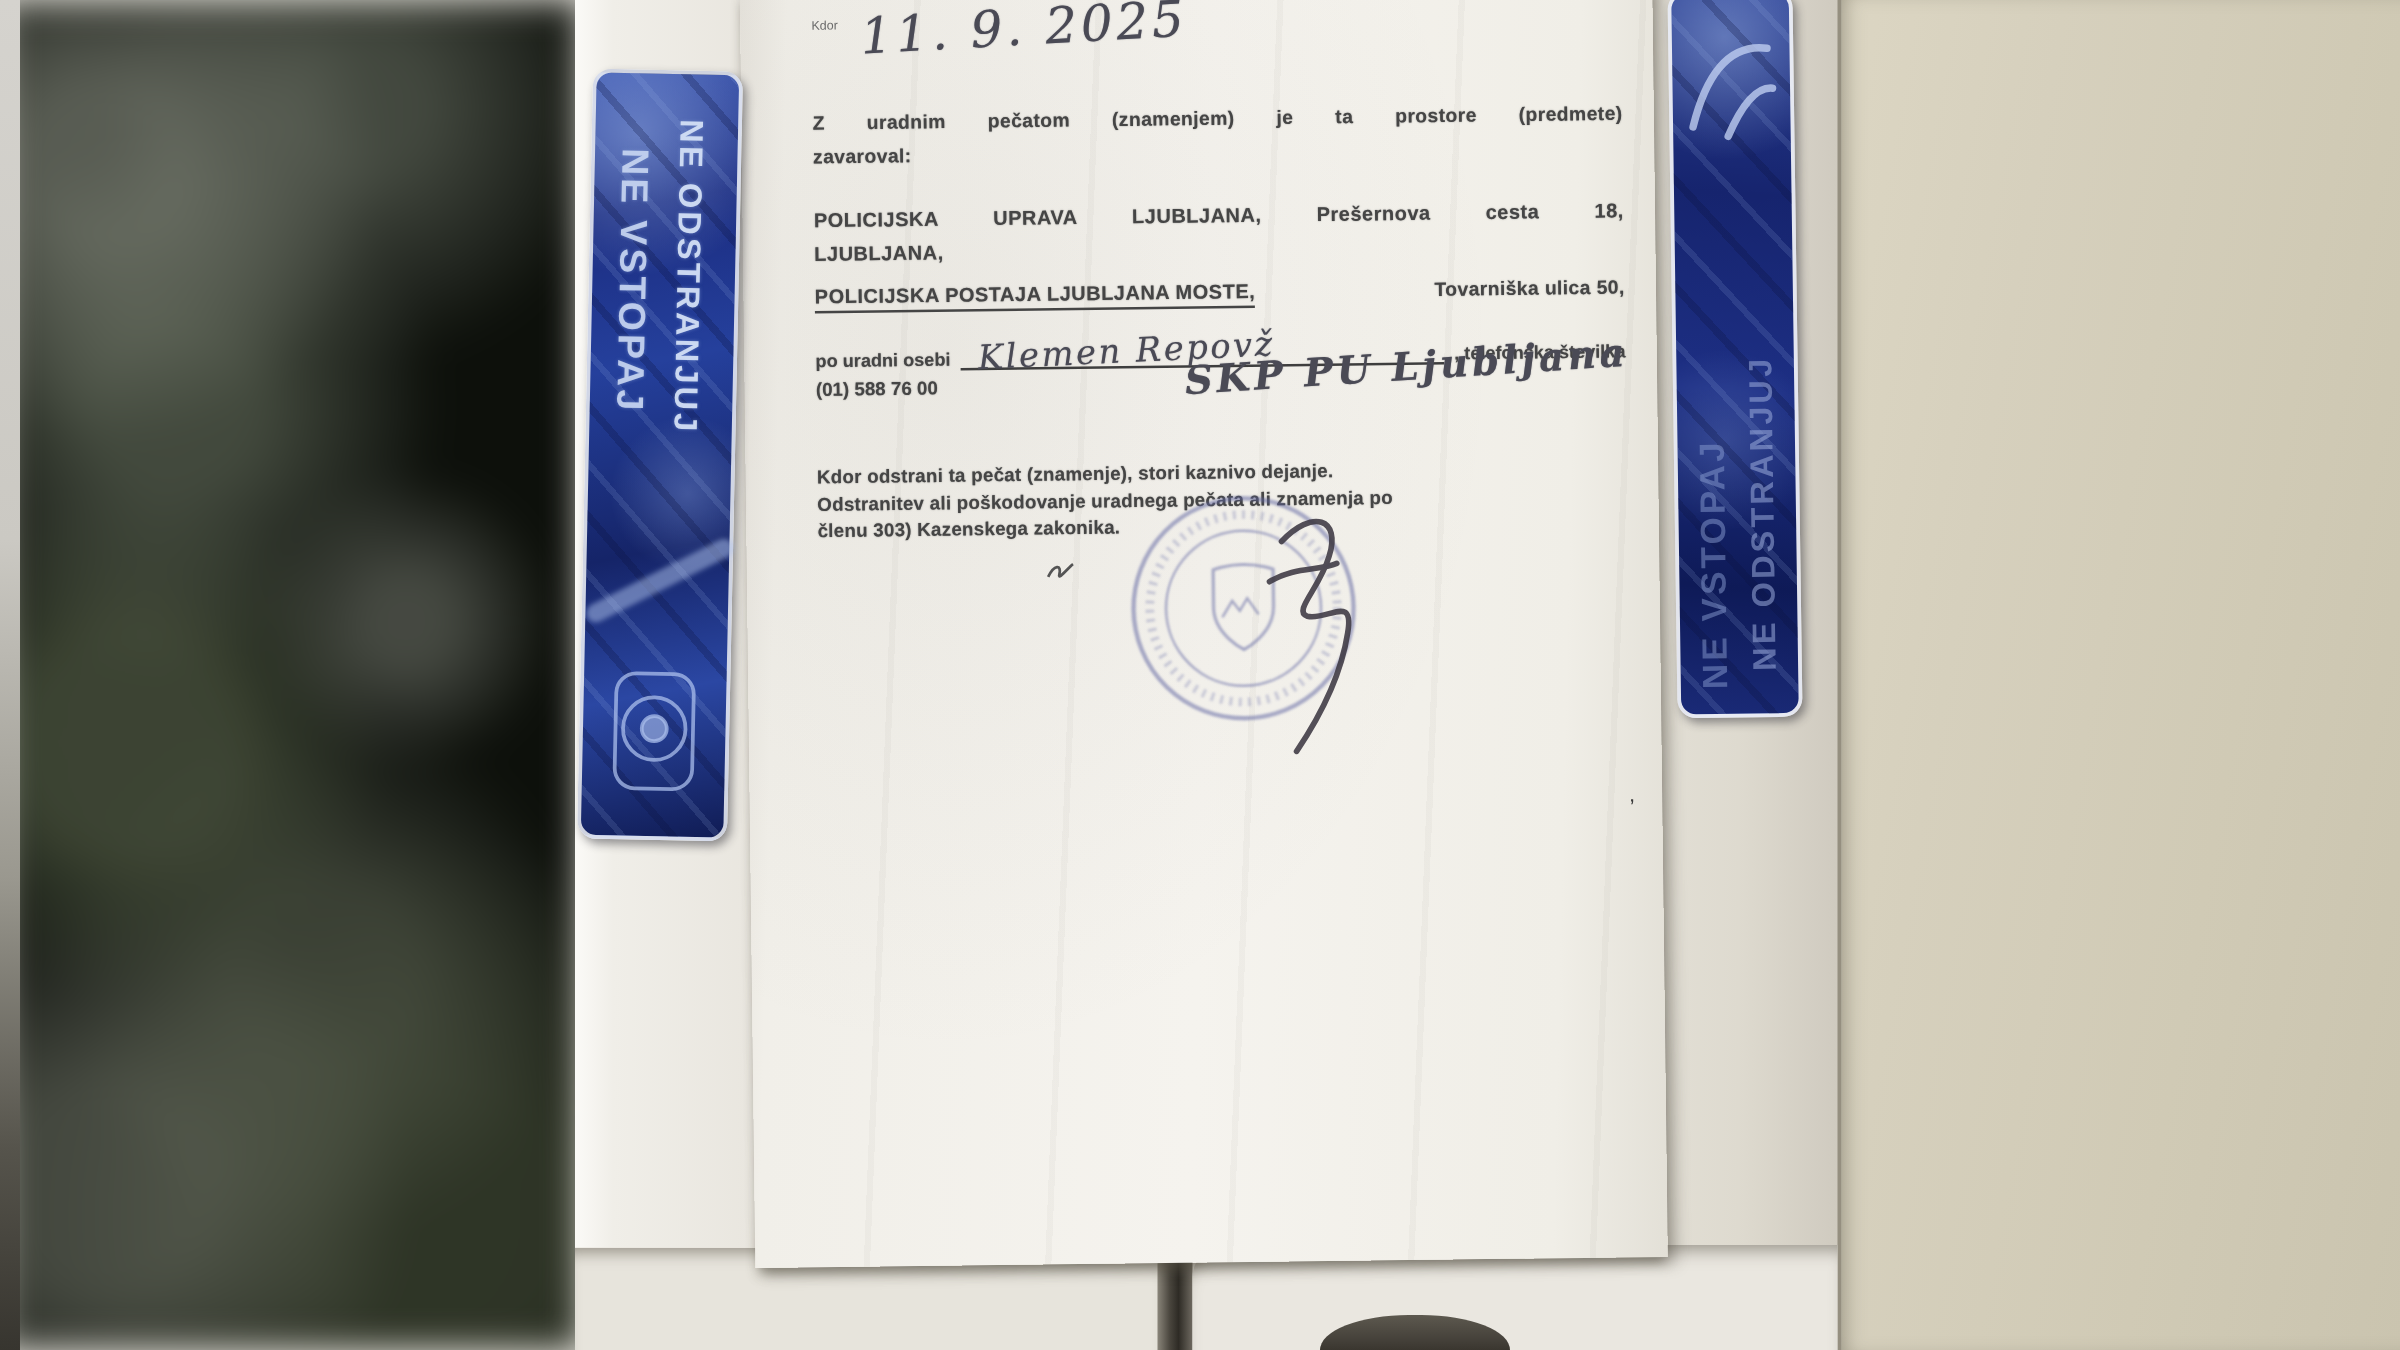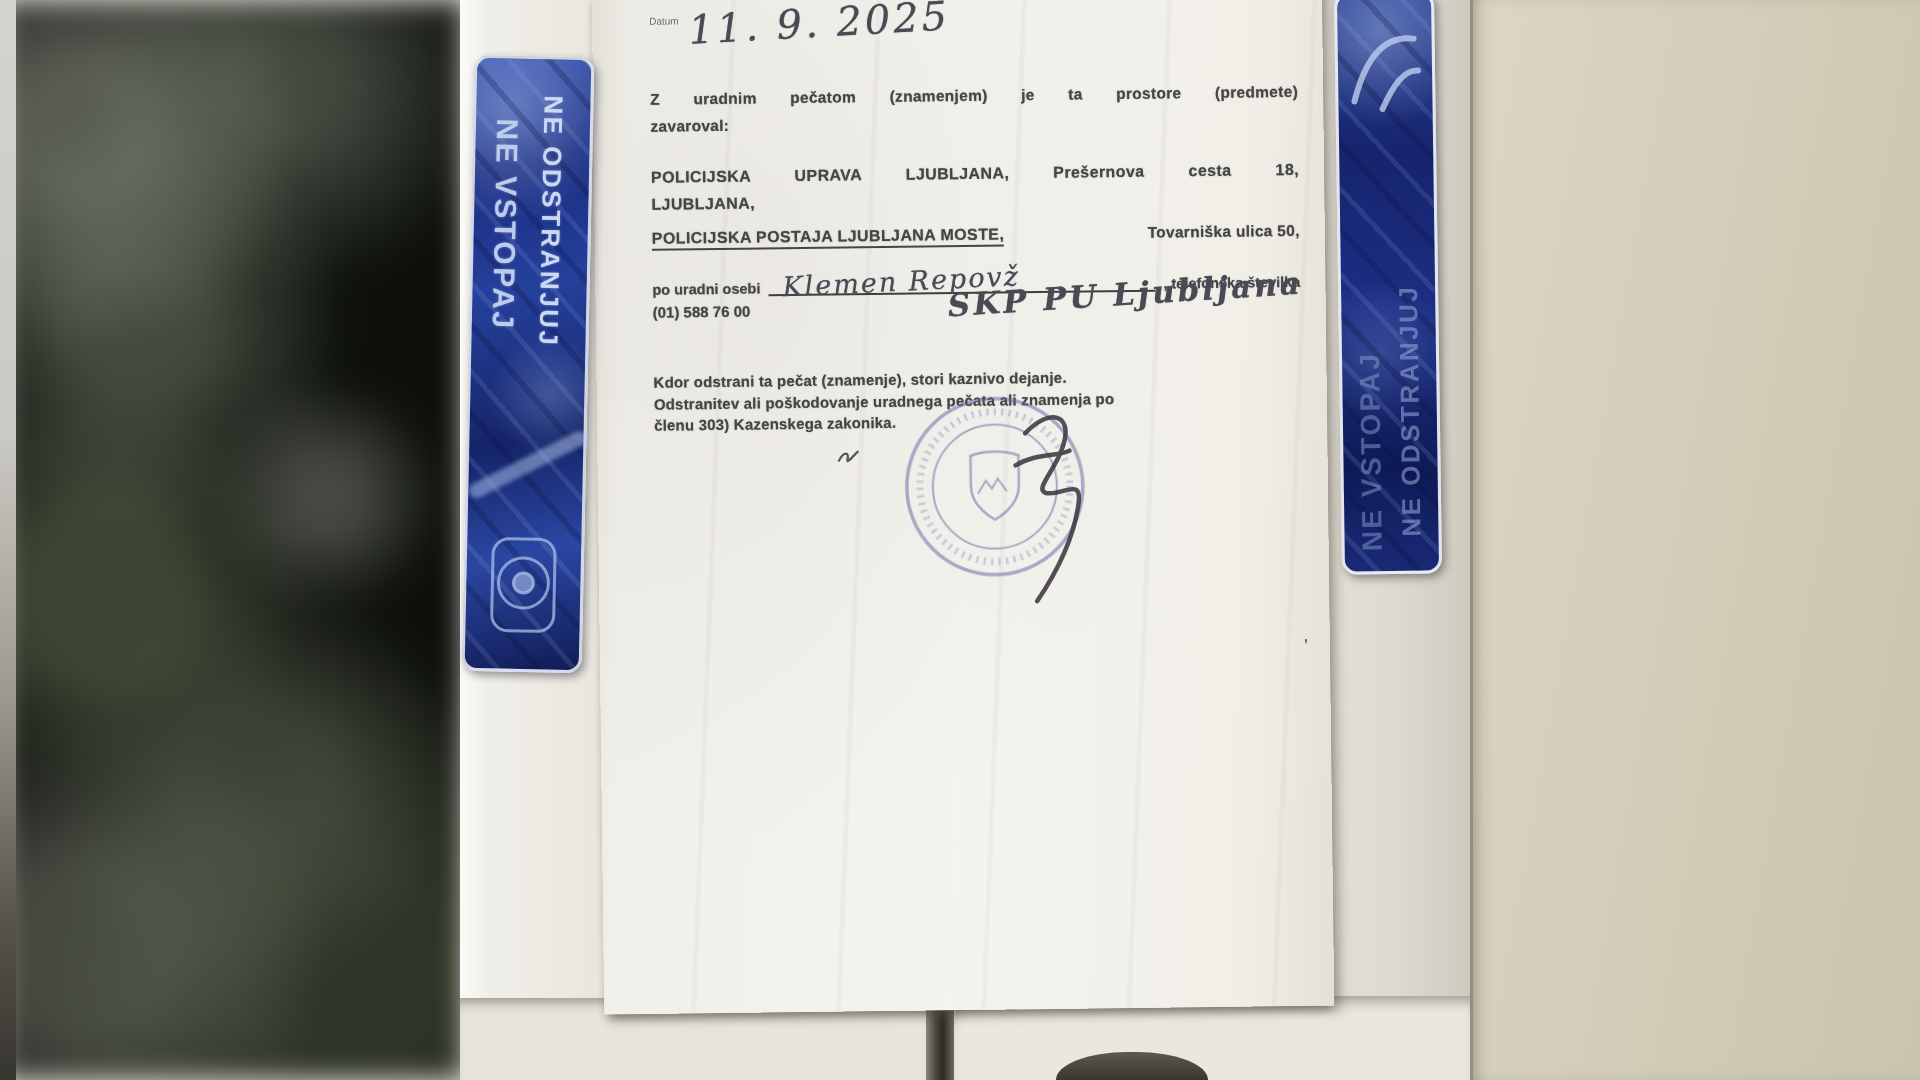--- a/index.html
+++ b/index.html
@@ -120,21 +120,21 @@
   <div class="door-mid"></div>
   <div class="door-right"></div>
 
   <div class="bottom-left"></div>
   <div class="door-gap"></div>
   <div class="bottom-right"></div>
   <div class="handle"></div>
 
   <div class="paper">
 
-    <div class="doc-text datum-label">Datum</div>
+    <div class="doc-text datum-label">Kdor</div>
     <div class="doc-text hand hand-date">11. 9. 2025</div>
 
     <div class="doc-text intro">
       <div class="body-line jline">Z uradnim pečatom (znamenjem) je ta prostore (predmete)</div>
       <div class="body-line last">zavaroval:</div>
     </div>
 
     <div class="doc-text authority">
       <div class="caps jline">POLICIJSKA UPRAVA LJUBLJANA, Prešernova cesta 18,</div>
       <div class="caps last">LJUBLJANA,</div>

